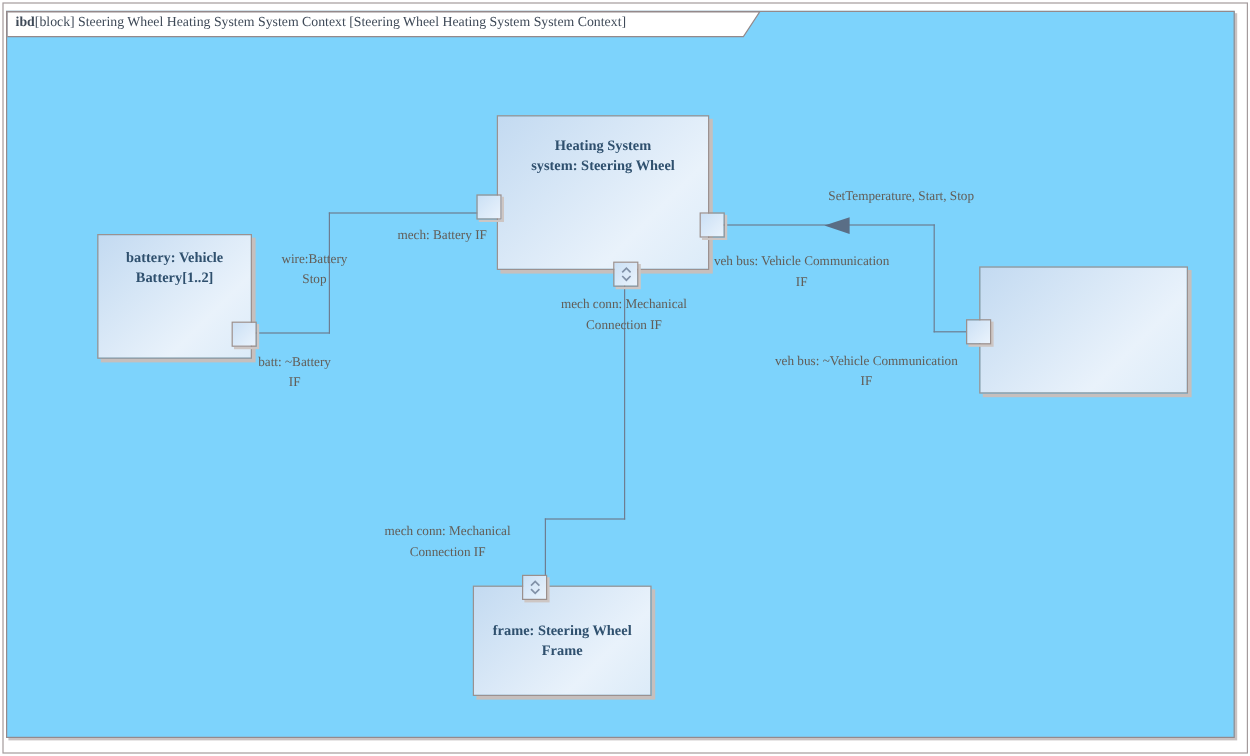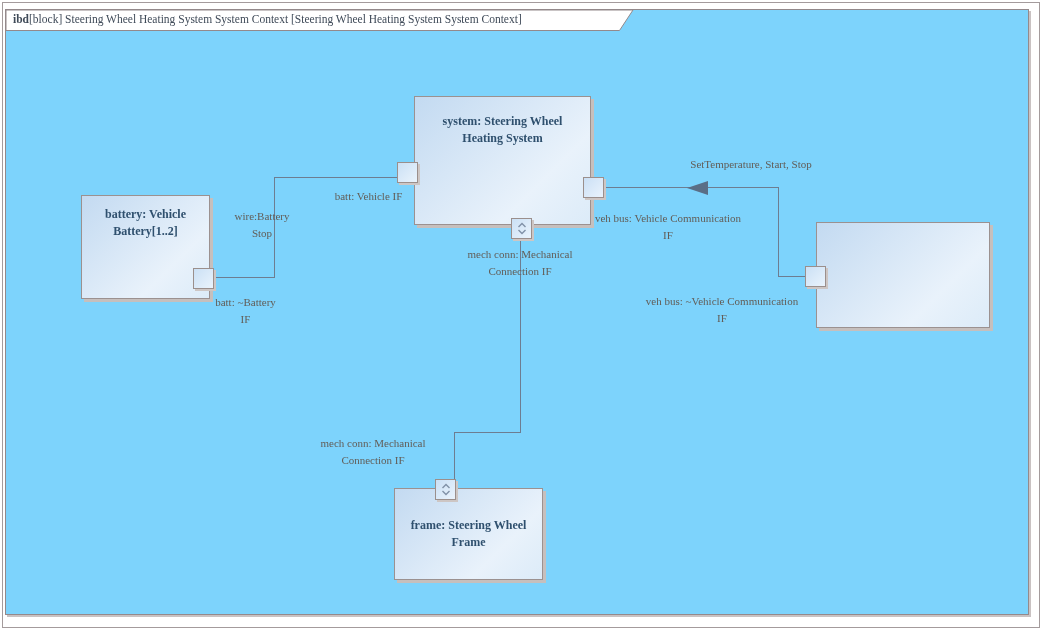--- a/index.html
+++ b/index.html
@@ -50,22 +50,22 @@
     <div class="wire" style="left:772px;top:177px;width:1px;height:90px;"></div>
     <div class="wire" style="left:772px;top:266px;width:28px;height:1px;"></div>
     <div class="arrow" style="left:681px;top:171px;"></div>
 
     <div class="wire" style="left:514px;top:227px;width:1px;height:196px;"></div>
     <div class="wire" style="left:448px;top:422px;width:67px;height:1px;"></div>
     <div class="wire" style="left:448px;top:422px;width:1px;height:49px;"></div>
 
     <div class="block" style="left:408px;top:86px;width:177px;height:129px;">
       <div class="btitle" style="margin-top:16px;">
+        <span class="bl">Heating System</span>
         <span class="bl">system: Steering Wheel</span>
-        <span class="bl">Heating System</span>
       </div>
     </div>
 
     <div class="block" style="left:75px;top:185px;width:129px;height:104px;">
       <div class="btitle" style="margin-top:10px;">
         <span class="bl">battery: Vehicle</span>
         <span class="bl">Battery[1..2]</span>
       </div>
     </div>
 
@@ -92,21 +92,21 @@
     <div class="port" style="left:187px;top:258px;"></div>
     <div class="port" style="left:799px;top:256px;"></div>
     <div class="port" style="left:429px;top:469px;">
       <svg width="12" height="15" viewBox="0 0 12 15">
         <polyline points="2.5,6 6,2.5 9.5,6" fill="none" stroke="#8191a7" stroke-width="1.4"></polyline>
         <polyline points="2.5,9 6,12.5 9.5,9" fill="none" stroke="#8191a7" stroke-width="1.4"></polyline>
       </svg>
     </div>
 
     <div class="lbl" style="left:300px;top:178px;width:125px;">
-      <span class="ll">batt: Vehicle IF</span>
+      <span class="ll">mech: Battery IF</span>
     </div>
 
     <div class="lbl" style="left:211px;top:198px;width:90px;">
       <span class="ll">wire:Battery</span>
       <span class="ll">Stop</span>
     </div>
 
     <div class="lbl" style="left:192px;top:284px;width:95px;">
       <span class="ll">batt: ~Battery</span>
       <span class="ll">IF</span>

